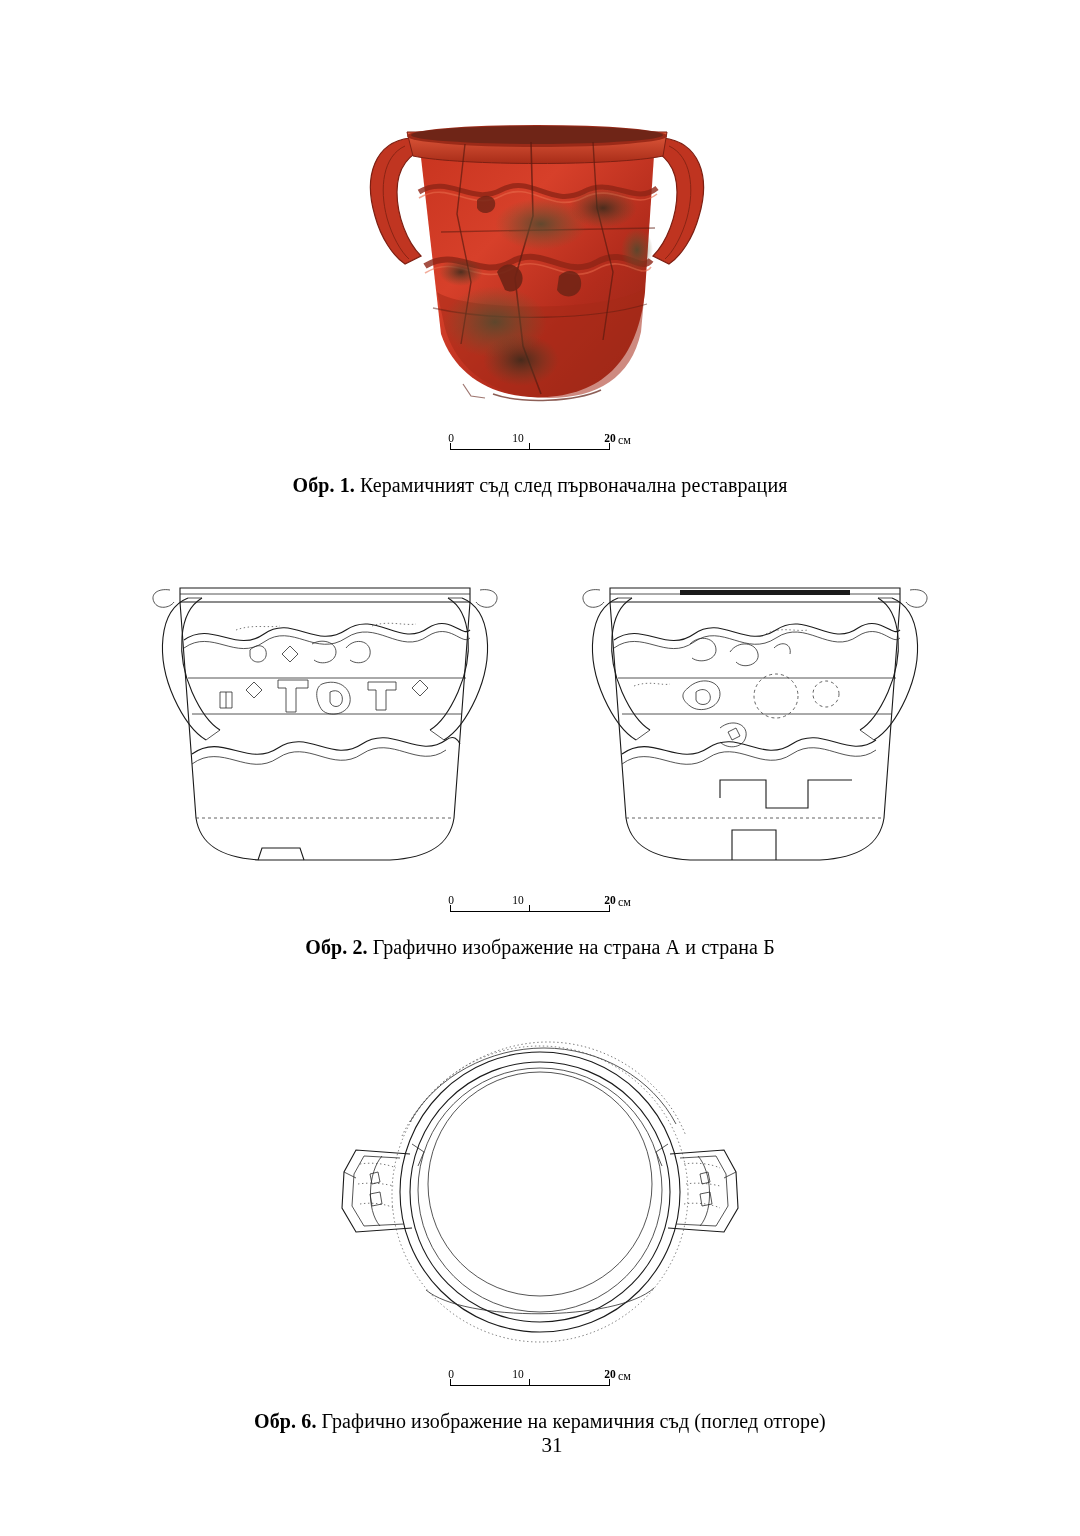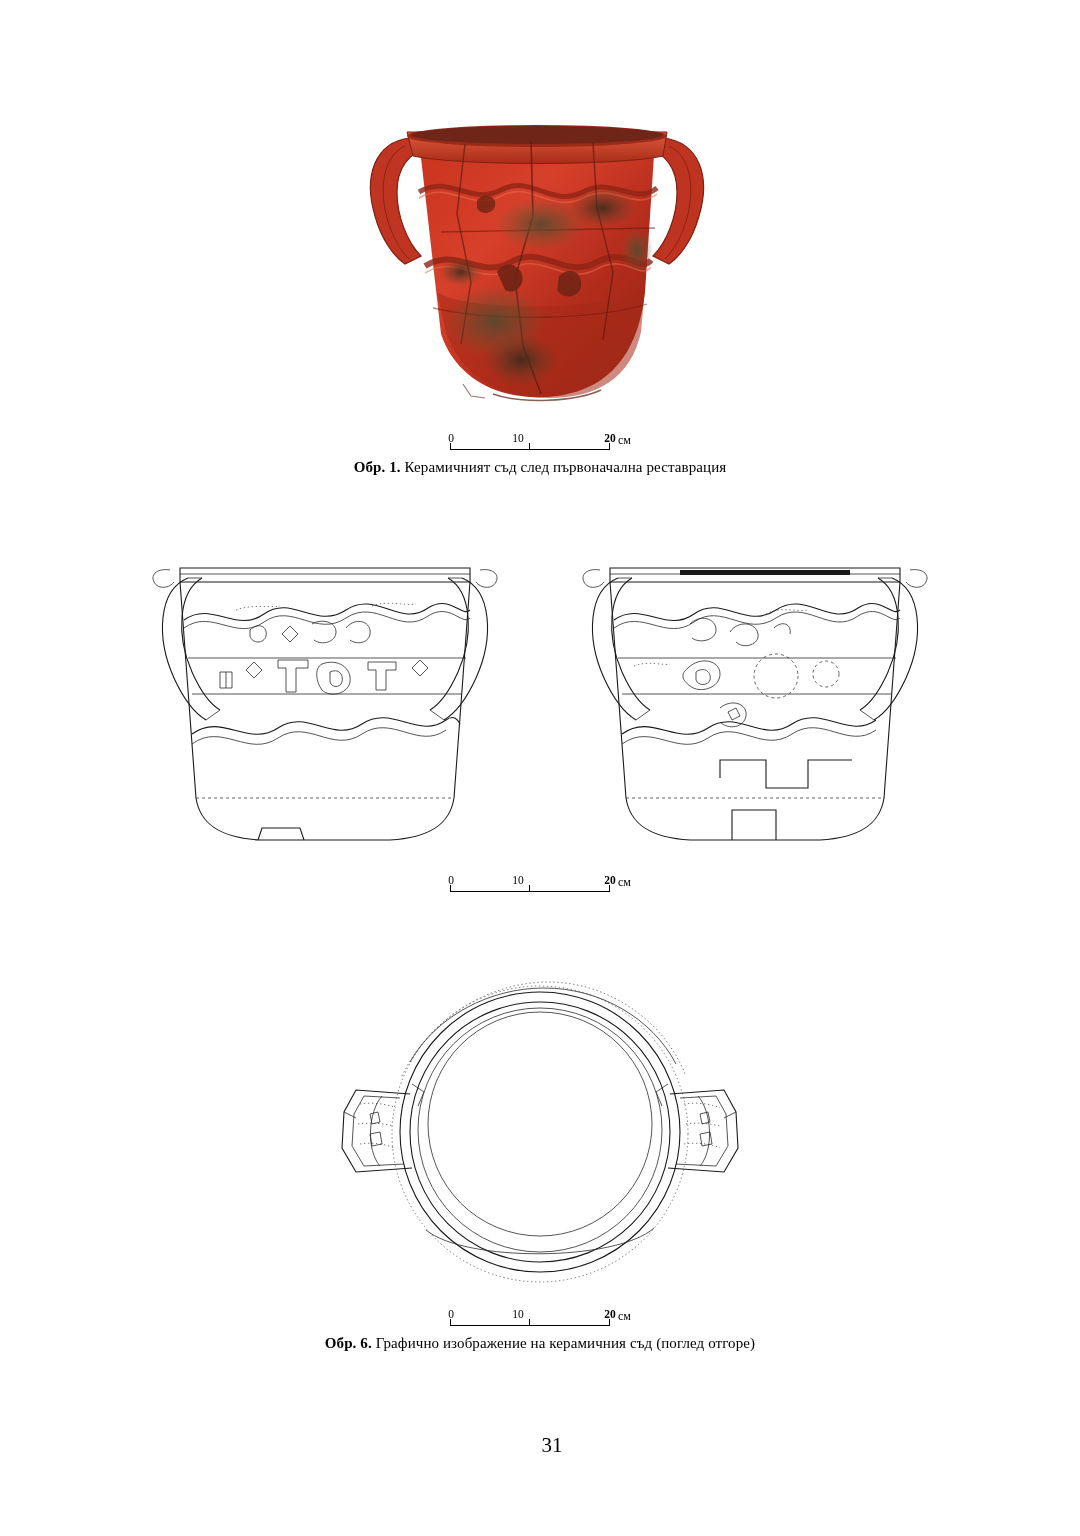--- a/index.html
+++ b/index.html
@@ -24,22 +24,23 @@
   }
 
   
   .figure {
     width: 100%;
     display: flex;
     flex-direction: column;
     align-items: center;
   }
   .caption {
-    font-size: 15px;
+    font-size: 20px;
     line-height: 1.3;
+    margin-top: 14px;
     letter-spacing: 0.1px;
   }
   .caption b {
     font-weight: bold;
   }
 
   
   .scalebar {
     position: relative;
     width: 180px;
@@ -319,20 +320,24 @@
       <div class="line"></div>
       <div class="tick t0"></div>
       <div class="tick t1"></div>
       <div class="tick t2"></div>
       <div class="lbl l0">0</div>
       <div class="lbl l1">10</div>
       <div class="lbl l2">20</div>
       <div class="unit">см</div>
     </div>
 
+    <div class="caption">
+      <b>Обр. 2.</b> 
+      <span>Графично изображение на страна А и страна Б</span>
+    </div>
   </div>
 
   <div class="figure">
     <div class="fig3-wrap">
       <svg width="560" height="330" viewBox="0 0 560 330">
 
         <circle class="ln-dot" cx="280" cy="162" r="148"></circle>
 
         <circle class="ln" cx="280" cy="160" r="140"></circle>
         <circle class="ln" cx="280" cy="160" r="130"></circle>

